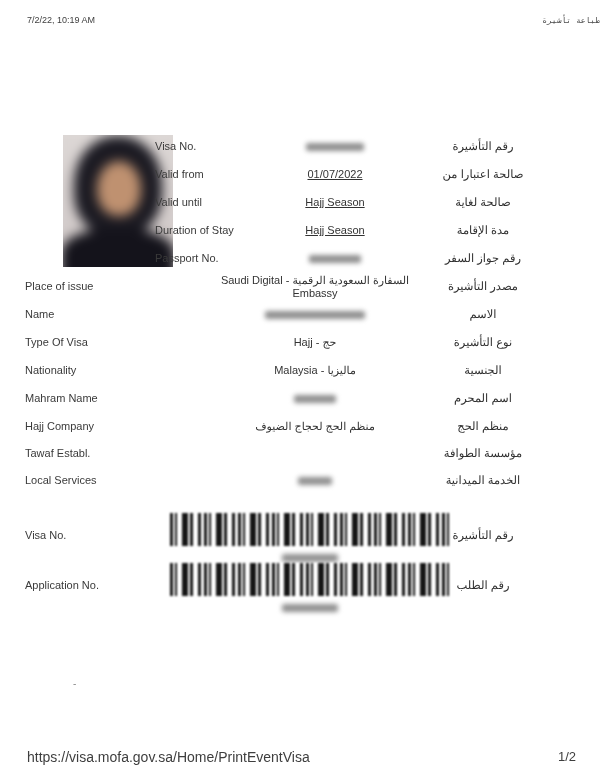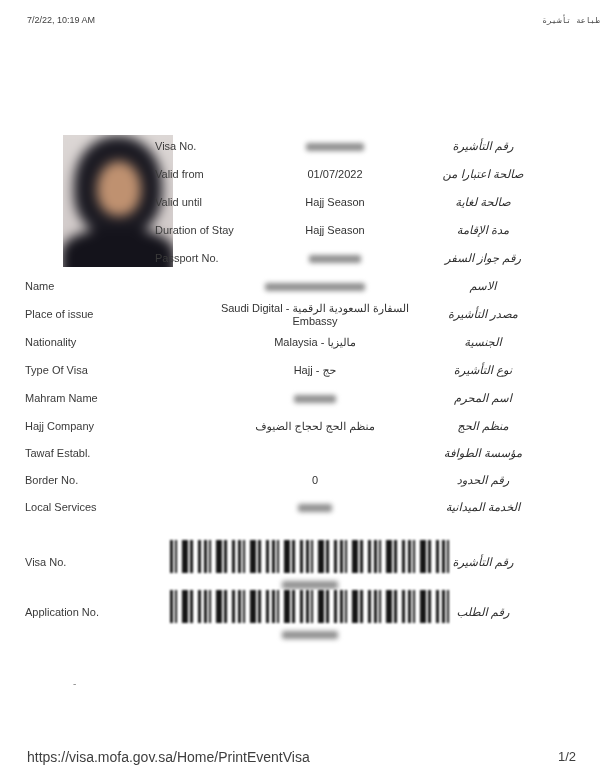--- a/index.html
+++ b/index.html
@@ -26,23 +26,23 @@
   .row { position:relative; height:28px; }
   .row.svc { height:27px; }
   .sec-services { }
   .sec-barcodes { margin-top:16px; }
 
   .c-label { position:absolute; left:25px; width:180px; top:50%; transform:translateY(-50%);
              text-align:left; font-size:11px; color:#3a3a3a; }
   .row.top .c-label { left:155px; width:140px; }
   .c-value { position:absolute; left:200px; width:230px; top:50%; transform:translateY(-50%);
              text-align:center; font-size:11px; color:#333333; }
-  .row.top .c-value { left:215px; width:240px; }
+  .row.top .c-value { left:215px; width:240px;text-decoration:underline; }
   .c-ar { position:absolute; left:420px; width:126px; top:50%; transform:translateY(-50%);
-          text-align:center; font-size:11.5px; color:#303030;font-style:italic; }
+          text-align:center; font-size:11.5px; color:#303030; }
 
   
   .redact { display:inline-block; height:8px; border-radius:2px; background:#8f8f8f; filter:blur(2.4px); vertical-align:middle; }
   .w-visa { width:58px; } .w-pass { width:52px; } .w-name { width:100px; }
   .w-mahram { width:42px; } .w-local { width:34px; } .w-num { width:56px; height:8px; }
 
   
   .brow { position:relative; height:50px; }
   .brow .c-label, .brow .c-ar { top:26px; }
   .bc-wrap { position:absolute; left:170px; top:4px; width:280px; text-align:center; }
@@ -93,60 +93,55 @@
       <span class="c-value" dir="rtl">Hajj Season</span>
       <span class="c-ar" dir="rtl">مدة الإقامة</span>
     </div>
     <div class="row top">
       <span class="c-label">Passport No.</span>
       <span class="c-value"><span class="redact w-pass"></span></span>
       <span class="c-ar" dir="rtl">رقم جواز السفر</span>
     </div>
 
     <div class="row">
+      <span class="c-label">Place of issue</span>
+      <span class="c-value" dir="rtl">السفارة السعودية الرقمية - Saudi Digital Embassy</span>
+      <span class="c-ar" dir="rtl">مصدر التأشيرة</span>
+    </div>
+    <div class="row">
       <span class="c-label">Name</span>
       <span class="c-value"><span class="redact w-name"></span></span>
       <span class="c-ar" dir="rtl">الاسم</span>
     </div>
     <div class="row">
-      <span class="c-label">Place of issue</span>
-      <span class="c-value" dir="rtl">السفارة السعودية الرقمية - Saudi Digital Embassy</span>
-      <span class="c-ar" dir="rtl">مصدر التأشيرة</span>
+      <span class="c-label">Type Of Visa</span>
+      <span class="c-value" dir="rtl">حج - Hajj</span>
+      <span class="c-ar" dir="rtl">نوع التأشيرة</span>
     </div>
     <div class="row">
       <span class="c-label">Nationality</span>
       <span class="c-value" dir="rtl">ماليزيا - Malaysia</span>
       <span class="c-ar" dir="rtl">الجنسية</span>
-    </div>
-    <div class="row">
-      <span class="c-label">Type Of Visa</span>
-      <span class="c-value" dir="rtl">حج - Hajj</span>
-      <span class="c-ar" dir="rtl">نوع التأشيرة</span>
     </div>
     <div class="row">
       <span class="c-label">Mahram Name</span>
       <span class="c-value"><span class="redact w-mahram"></span></span>
       <span class="c-ar" dir="rtl">اسم المحرم</span>
     </div>
 
     <div class="sec-services">
       <div class="row svc">
         <span class="c-label">Hajj Company</span>
         <span class="c-value" dir="rtl">منظم الحج لحجاج الضيوف</span>
         <span class="c-ar" dir="rtl">منظم الحج</span>
       </div>
       <div class="row svc">
         <span class="c-label">Tawaf Establ.</span>
         <span class="c-value" dir="rtl"></span>
         <span class="c-ar" dir="rtl">مؤسسة الطوافة</span>
-      </div>
-      <div class="row svc">
-        <span class="c-label">Border No.</span>
-        <span class="c-value" dir="rtl">0</span>
-        <span class="c-ar" dir="rtl">رقم الحدود</span>
       </div>
       <div class="row svc">
         <span class="c-label">Local Services</span>
         <span class="c-value"><span class="redact w-local"></span></span>
         <span class="c-ar" dir="rtl">الخدمة الميدانية</span>
       </div>
     </div>
 
     <div class="sec-barcodes">
       <div class="brow">

